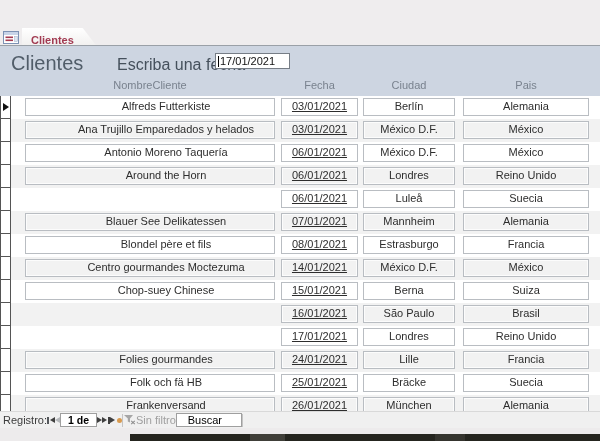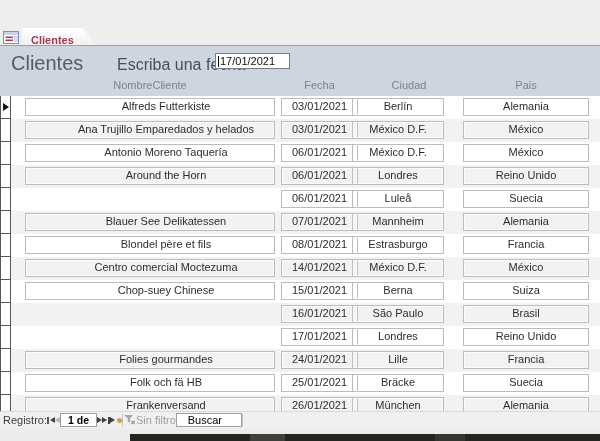--- a/index.html
+++ b/index.html
@@ -37,22 +37,22 @@
   .selector { position:absolute; left:0; top:-1px; bottom:0; width:11px; background:#fff;
               border:1px solid #555; display:flex; align-items:center; justify-content:center; }
   .arrow { visibility:hidden; width:0; height:0;
            border-top:4px solid transparent; border-bottom:4px solid transparent;
            border-left:6px solid #101010; }
   .cell { position:absolute; top:2px; height:18px; border:1px solid #b9bdc2;
           box-shadow:inset 0 0 0 1px rgba(255,255,255,.75);
           font-size:11px; line-height:15px; color:#2d2d2d; text-align:center;
           white-space:nowrap; overflow:hidden; }
   .c0 { left:25px;  width:250px;padding-left:32px; }
-  .c1 { left:281px; width:77px;  }
-  .c2 { left:352px; width:92px;  }
+  .c1 { left:281px; width:77px;text-decoration:underline;  }
+  .c2 { left:363px; width:92px;  }
   .c3 { left:463px; width:126px; }
 
   
   .navbar { position:absolute; left:0; top:411px; width:600px; height:17px; background:#f0f0f0;
             border-top:1px solid #d9d9d9; display:flex; align-items:center; 
             padding-left:3px; font-size:11px; color:#3c3c3c; }
   .navbtn { display:flex; align-items:center; gap:1px; background:none; border:none; padding:0; cursor:default; }
   .tri-r { width:0; height:0; border-top:3.5px solid transparent; border-bottom:3.5px solid transparent; border-left:5px solid #3f3f3f; }
   .tri-l { width:0; height:0; border-top:3.5px solid transparent; border-bottom:3.5px solid transparent; border-right:5px solid #3f3f3f; }
   .tri-dis { border-right-color:#b4b7ba; }
@@ -165,21 +165,21 @@
       </div>
       <div class="cell c0">Blondel père et fils</div>
       <div class="cell c1">08/01/2021</div>
       <div class="cell c2">Estrasburgo</div>
       <div class="cell c3">Francia</div>
     </div>
       <div class="row">
       <div class="selector">
         <span class="arrow"></span>
       </div>
-      <div class="cell c0">Centro comercial Moctezuma</div>
+      <div class="cell c0">Centro gourmandes Moctezuma</div>
       <div class="cell c1">14/01/2021</div>
       <div class="cell c2">México D.F.</div>
       <div class="cell c3">México</div>
     </div>
       <div class="row">
       <div class="selector">
         <span class="arrow"></span>
       </div>
       <div class="cell c0">Chop-suey Chinese</div>
       <div class="cell c1">15/01/2021</div>

